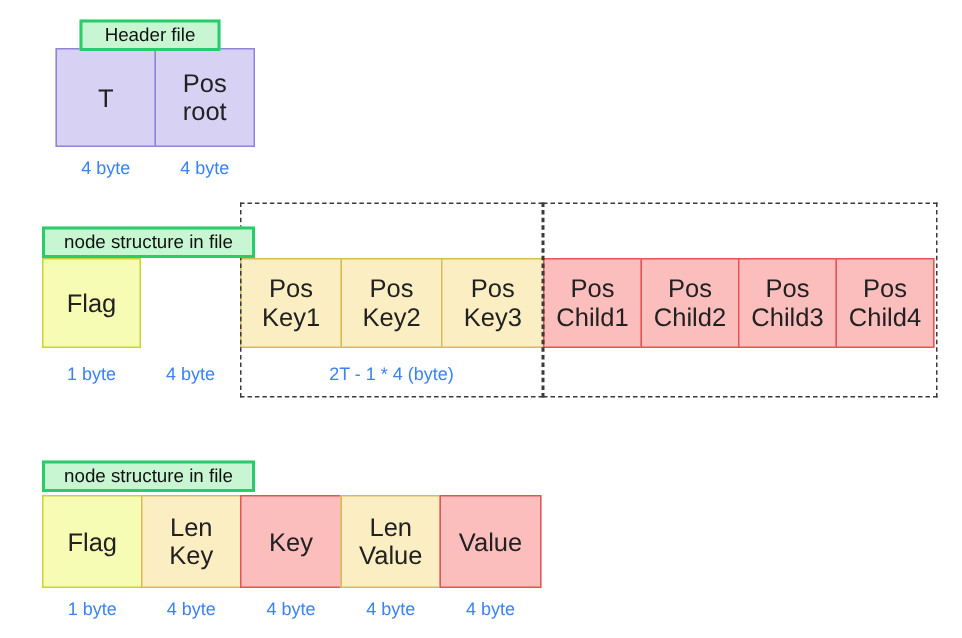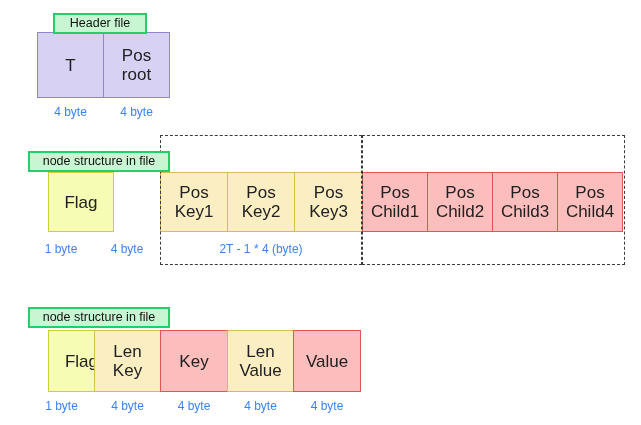--- a/index.html
+++ b/index.html
@@ -17,21 +17,21 @@
     white-space:nowrap;color:#111;text-align:center;
   }
 
   .cell{
     position:absolute;z-index:1;box-sizing:border-box;
     display:flex;align-items:center;justify-content:center;
     text-align:center;font-size:17px;line-height:19px;
     white-space:pre-line;color:#212121;
   }
   .purple{background:var(--purple_fill);border:1px solid var(--purple_border);}
-  .lime{background:var(--lime_fill);border:1px solid var(--lime_border);margin-left:20px;}
+  .lime{background:var(--lime_fill);border:1px solid var(--lime_border);}
   .orange{background:var(--orange_fill);border:1px solid var(--orange_border);}
   .pink{background:var(--pink_fill);border:1px solid var(--pink_border);}
 
   .byte{
     position:absolute;z-index:1;font-size:12px;line-height:14px;
     text-align:center;color:#3b82f6;
   }
   .outline{
     position:absolute;z-index:2;box-sizing:border-box;
     border:1px dashed #3a3a3a;background:transparent;pointer-events:none;

